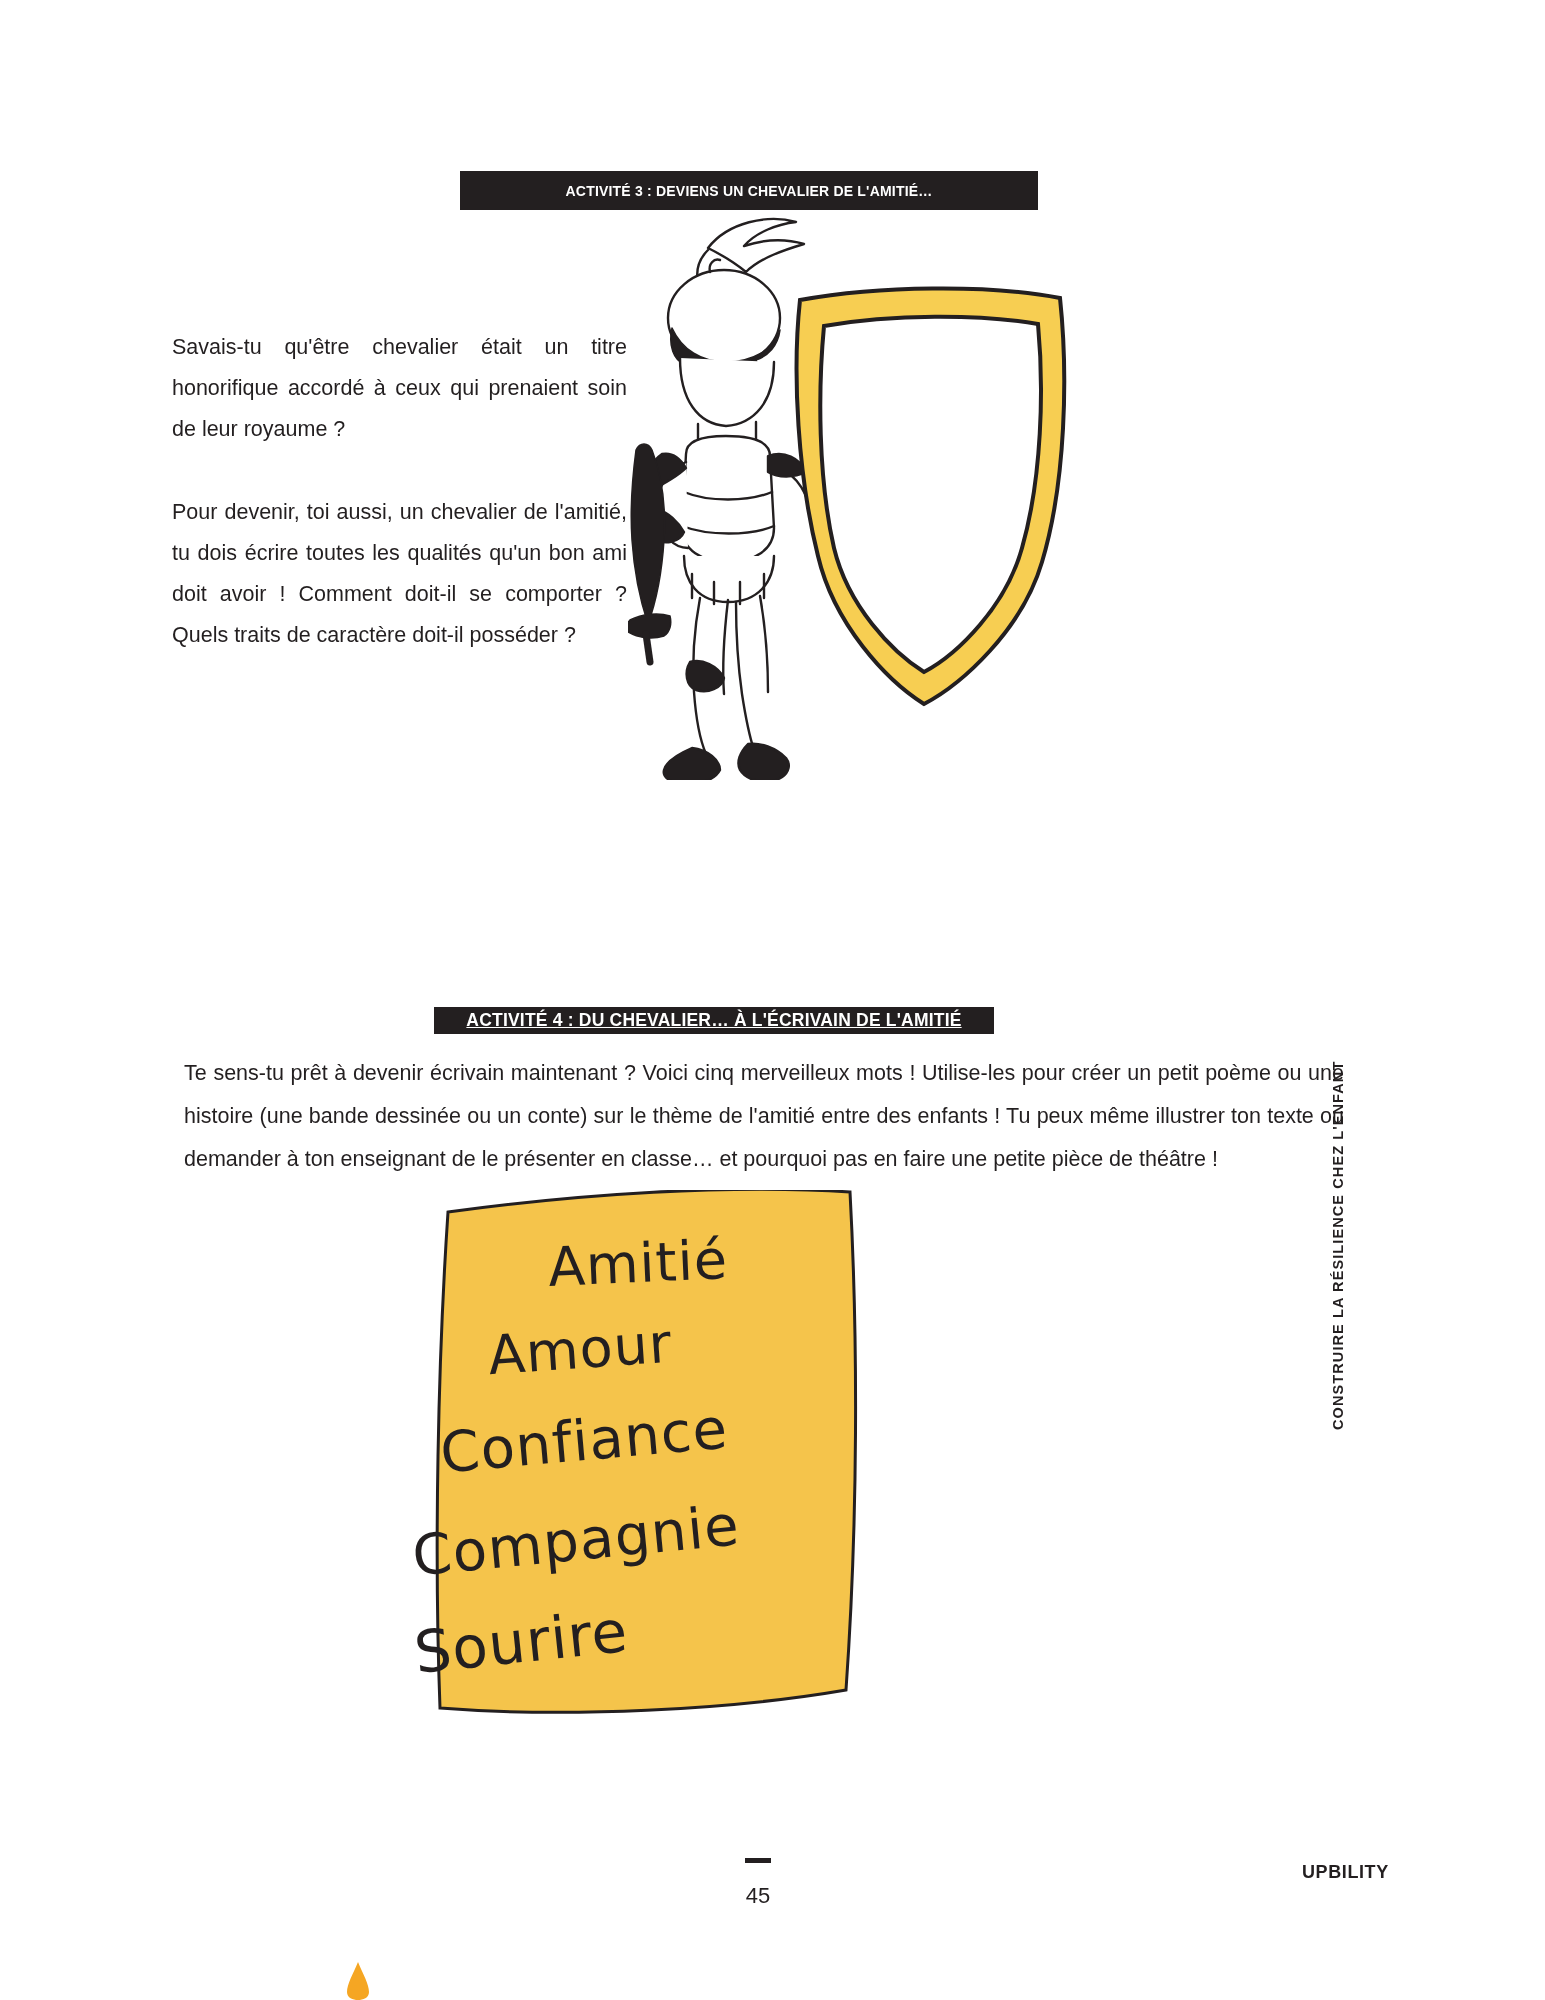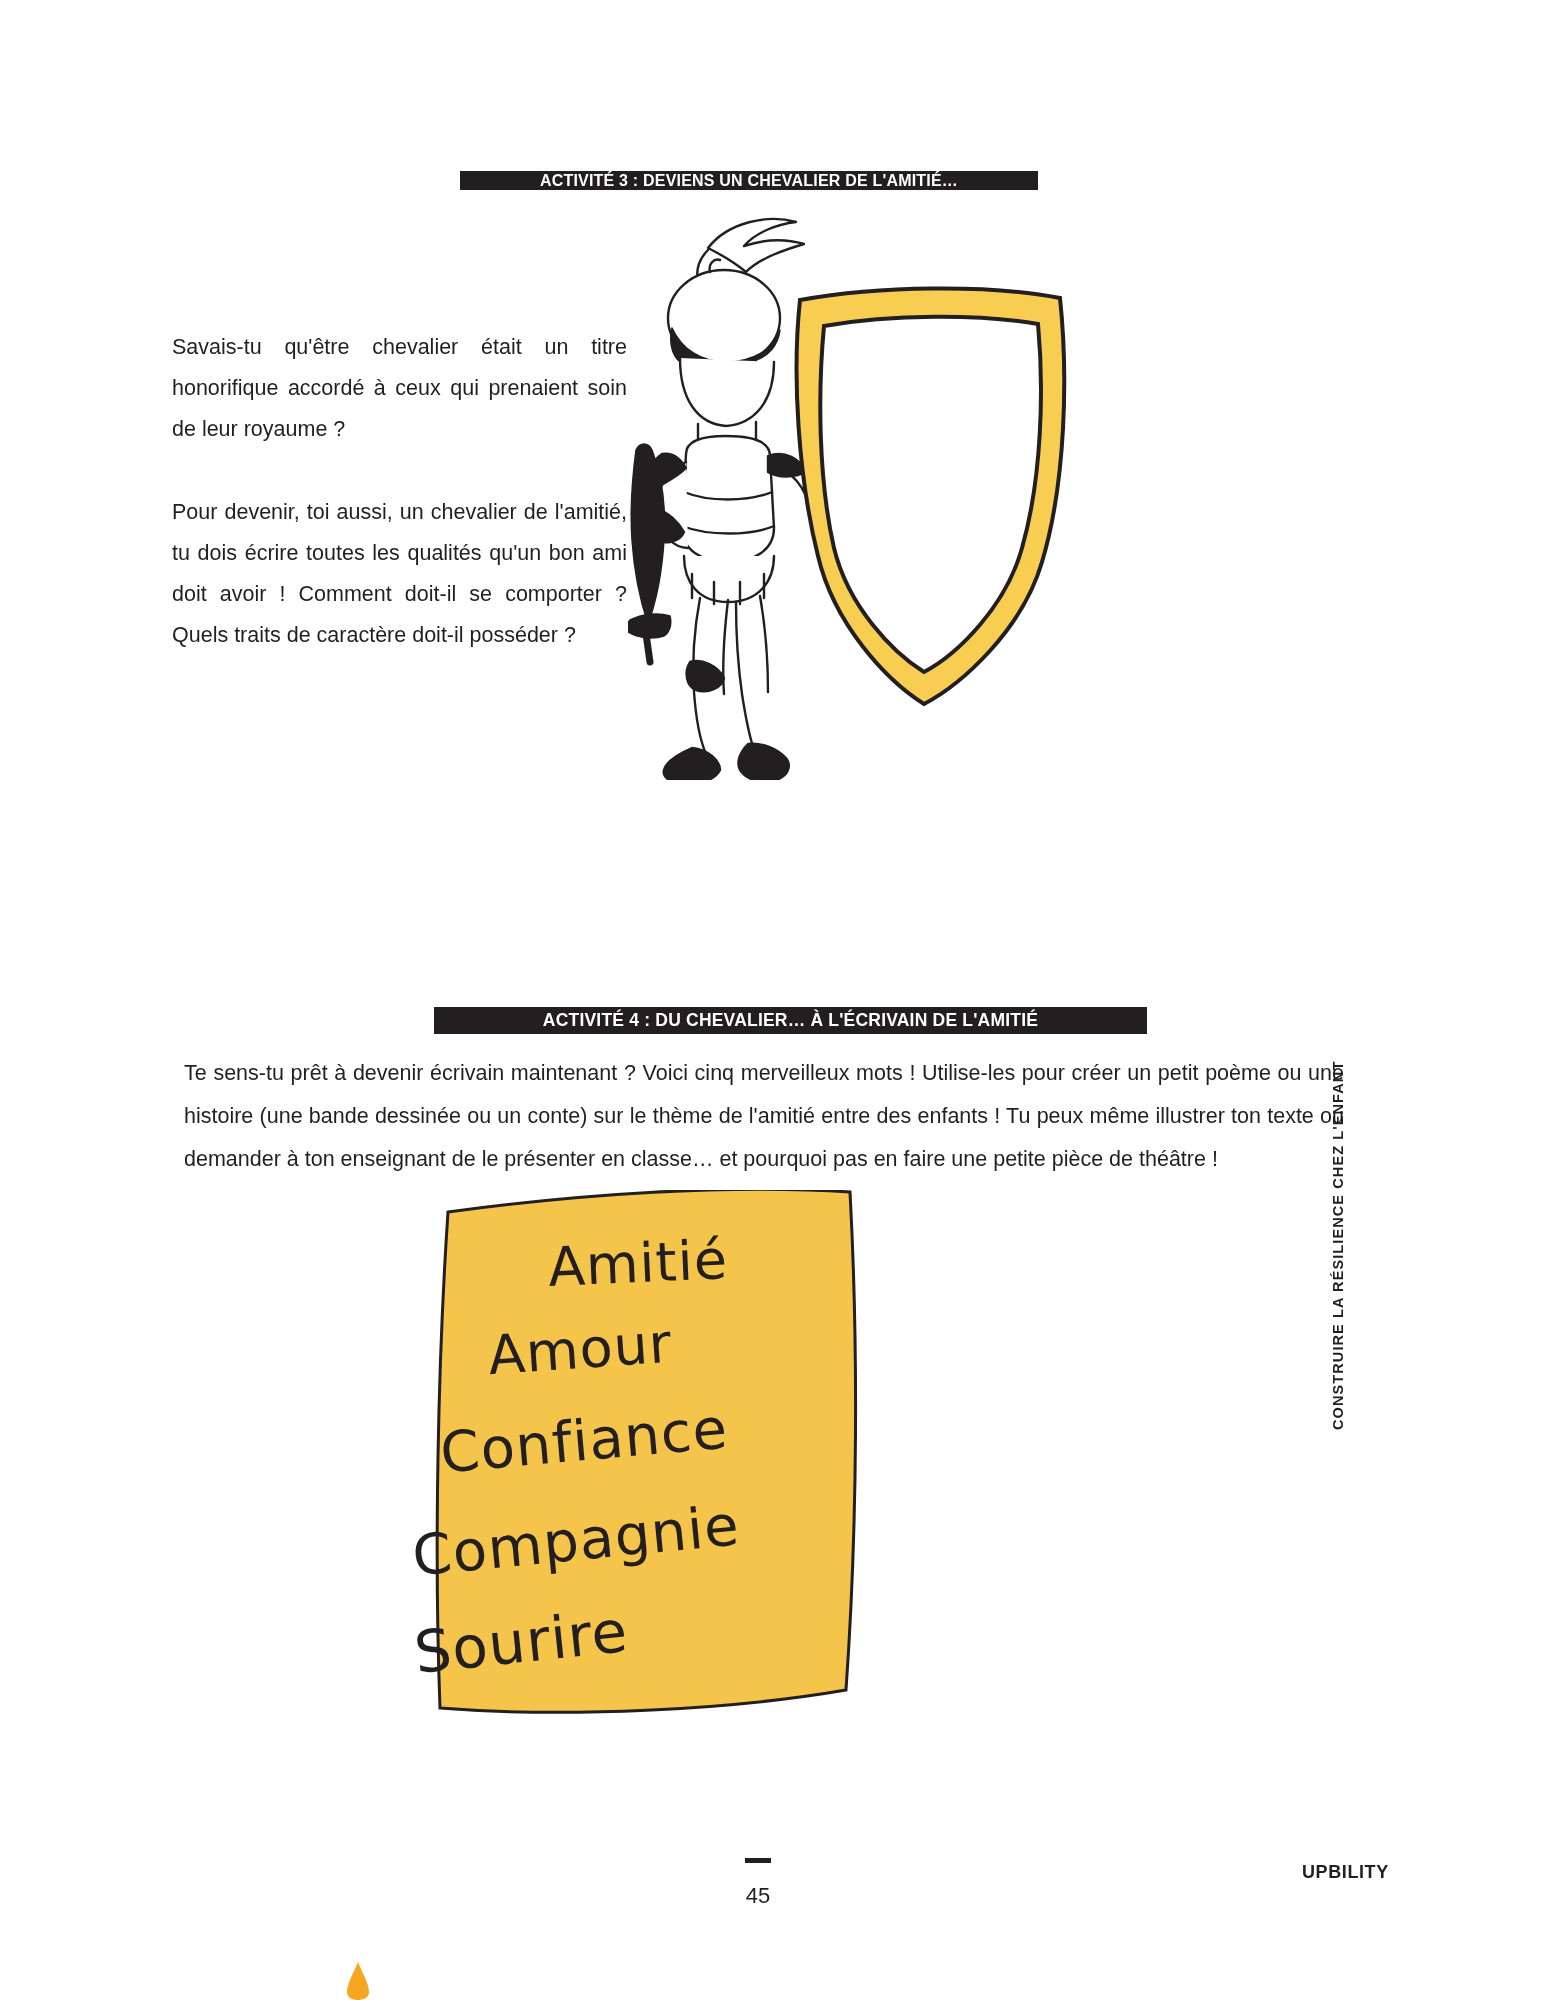--- a/index.html
+++ b/index.html
@@ -33,29 +33,30 @@
     display: flex;
     align-items: center;
     justify-content: center;
     white-space: nowrap;
     box-sizing: border-box;
   }
   #banner-act3 {
     left: 460px;
     top: 171px;
     width: 578px;
-    height: 19px;
-    font-size: 16px;
+    height: 39px;
+    font-size: 14px;
   }
   #banner-act4 {
     left: 434px;
     top: 1007px;
-    width: 713px;
+    width: 560px;
     height: 27px;
     font-size: 17.5px;
+    text-decoration: underline;
   }
 
   
   .para {
     position: absolute;
     font-family: "Liberation Sans", sans-serif;
     font-size: 21.5px;
     line-height: 41px;
     color: #231f20;
     text-align: justify;

